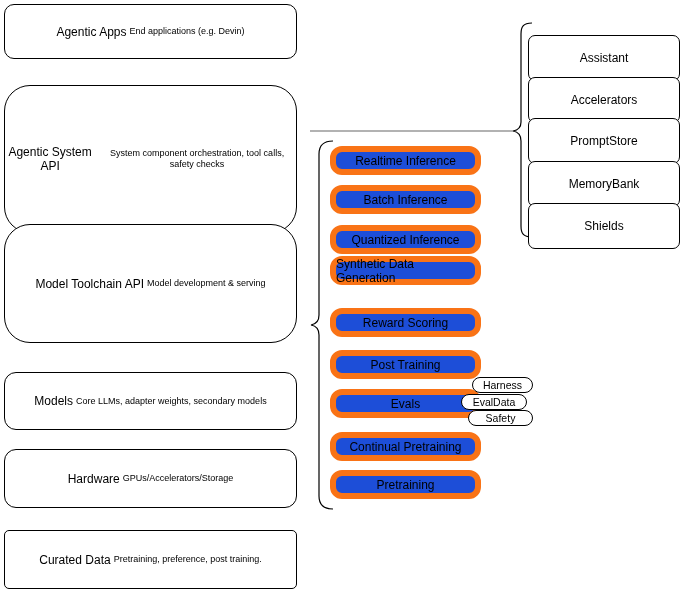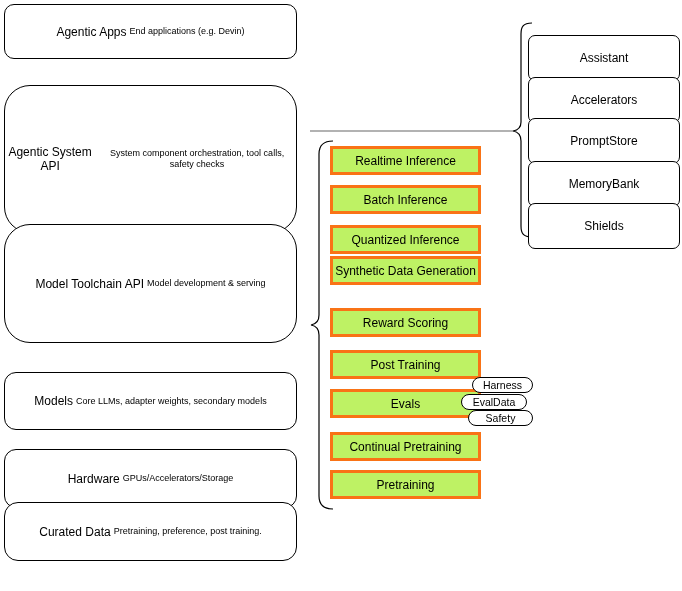--- a/index.html
+++ b/index.html
@@ -32,23 +32,23 @@
     text-align: center;
     box-sizing: border-box;
   }
   .layer-title { font-size: 12px; line-height: 14px; }
   .layer-sub   { font-size: 9px;  line-height: 11px; }
   .svc-box {
     position: absolute;
     left: 330px;
     width: 151px;
     height: 29px;
-    border: 3px solid #f97316;
-    border-radius: 0;
-    background: #bef264;
+    border: 6px solid #f97316;
+    border-radius: 12px;
+    background: #1d4ed8;
     display: flex;
     align-items: center;
     justify-content: center;
     font-size: 12px;
     box-sizing: border-box;
     z-index: 1;
   }
   .comp-box {
     position: absolute;
     left: 528px;
@@ -110,21 +110,21 @@
   <div class="layer-box" style="top:372px;height:58px;border-radius:12px">
     <div class="layer-title">Models</div>
     <div class="layer-sub">Core LLMs, adapter weights, secondary models</div>
   </div>
 
   <div class="layer-box" style="top:449px;height:59px;border-radius:12px">
     <div class="layer-title">Hardware</div>
     <div class="layer-sub">GPUs/Accelerators/Storage</div>
   </div>
 
-  <div class="layer-box" style="top:502px;height:59px;border-radius:14px">
+  <div class="layer-box" style="top:530px;height:59px;border-radius:5px">
     <div class="layer-title">Curated Data</div>
     <div class="layer-sub">Pretraining, preference, post training.</div>
   </div>
 
   <div class="svc-box" style="top:146px">Realtime Inference</div>
   <div class="svc-box" style="top:185px">Batch Inference</div>
   <div class="svc-box" style="top:225px">Quantized Inference</div>
   <div class="svc-box" style="top:256px">Synthetic Data Generation</div>
   <div class="svc-box" style="top:308px">Reward Scoring</div>
   <div class="svc-box" style="top:350px">Post Training</div>

